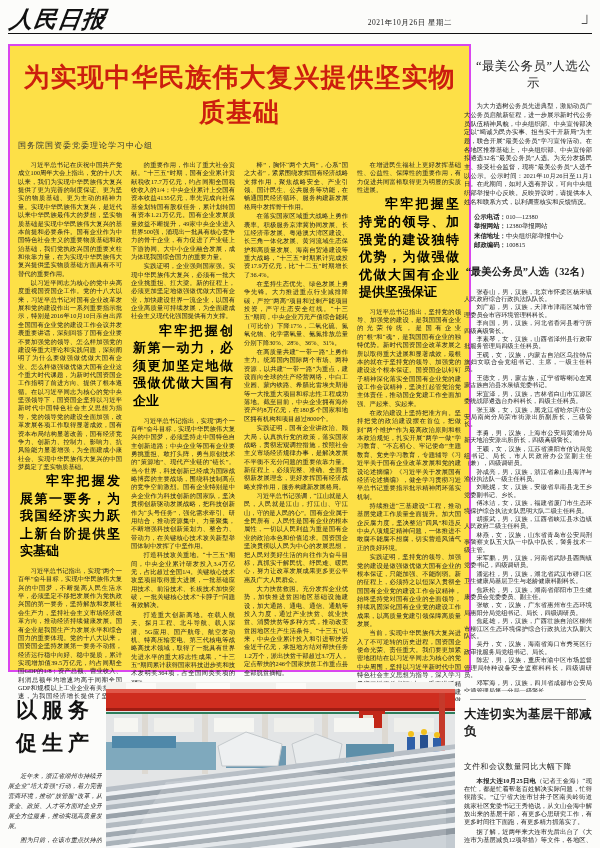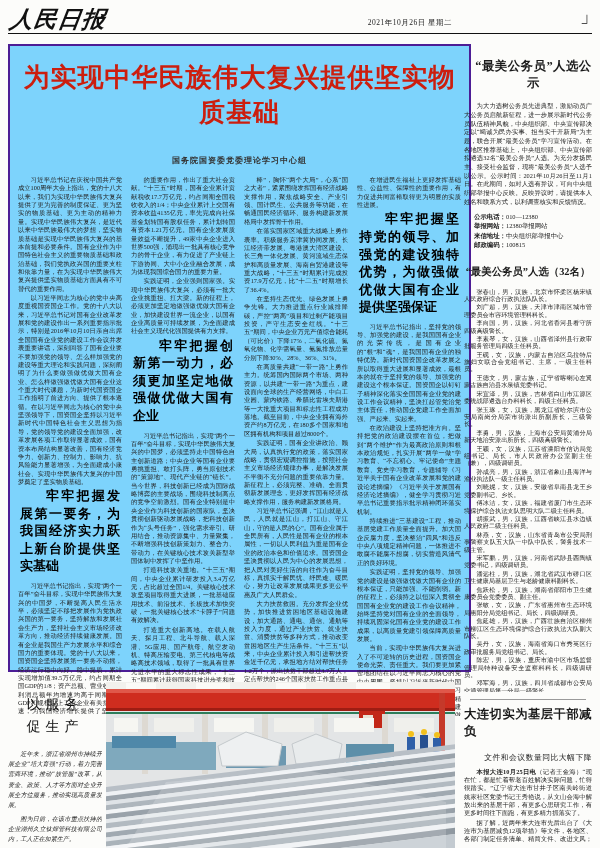--- a/index.html
+++ b/index.html
@@ -8,48 +8,48 @@
         font-family:"Liberation Serif","DejaVu Serif",serif;color:#1a1a1a;}
   
   .masthead{position:absolute;left:10px;top:4px;font-size:23px;font-weight:700;font-style:italic;
             transform:skewX(-8deg);letter-spacing:1px;color:#111;}
   .hdr-date{position:absolute;right:148px;top:18px;font-size:7.5px;color:#222;letter-spacing:.5px;}
   .hdr-page{position:absolute;right:18px;top:6px;font-size:21px;color:#111;letter-spacing:3px;}
   .hdr-bracket{position:absolute;right:2px;top:4px;font-size:18px;color:#111;}
   .hdr-rule{position:absolute;left:8px;top:33px;width:584px;border-top:1.6px solid #111;}
   
   .main-box{position:absolute;left:8px;top:44px;width:443px;height:620px;
-            border:2px solid #4c1d95;padding:2px 8px;box-sizing:content-box;background:#7dd3fc;}
+            border:2px solid #d946ef;padding:2px 8px;box-sizing:content-box;background:#fde047;}
   .headline{margin:12px 0 0;text-align:center;font-family:"Liberation Sans","DejaVu Sans",sans-serif;
             font-weight:700;font-size:26px;letter-spacing:1px;color:#cc1e0e;}
-  .byline{margin-top:25px;text-align:center;font-size:8px;font-weight:700;color:#333;letter-spacing:1px;}
+  .byline{margin-top:10px;text-align:left;font-size:8px;font-weight:400;color:#333;letter-spacing:1px;}
   .cols{display:flex;gap:9px;margin-top:10px;height:540px;overflow:hidden;}
   .article-col{flex:1 1 0;overflow:hidden;}
   .body-p{font-size:6.3px;line-height:1.33;text-align:justify;text-indent:2em;margin:0 0 1px;color:#222;}
   .sub-head{font-family:"Liberation Sans","DejaVu Sans",sans-serif;font-size:13px;line-height:1.35;
             font-weight:700;margin:0 2px 7px;text-indent:2em;text-align:justify;color:#000;}
   
   .sidebar{position:absolute;left:464px;top:44px;width:128px;height:800px;overflow:hidden;}
-  .notice-title{margin-top:14px;text-align:center;font-weight:700;font-size:12.4px;letter-spacing:.5px;margin-left:11px;}
+  .notice-title{margin-top:14px;text-align:center;font-weight:400;font-size:12.4px;letter-spacing:.5px;margin-left:11px;}
   .small-p{font-size:6.3px;line-height:1.38;text-align:justify;text-indent:2em;margin:7px 0 0;color:#222;}
   .contacts{margin:5px 0 0 10px;}
   .contact-row{font-size:6.4px;line-height:1.5;}
   .contact-row .lbl{font-weight:700;}
   .list-title{margin-top:15px;text-align:center;font-weight:700;font-size:10.4px;}
   .names{margin-top:7px;height:404px;overflow:hidden;}
   .name-item{font-size:6.2px;line-height:1.18;text-align:justify;text-indent:2em;margin:0 0 1.2px;color:#222;}
   .side-rule{border:none;border-top:1px solid #9a9a9a;margin:7px 6px 6px;}
   .dalian-title{margin-top:6px;text-align:left;font-weight:700;font-size:12.3px;letter-spacing:.5px;}
-  .dalian-sub{margin-top:12px;text-align:right;font-size:7.8px;color:#222;letter-spacing:.5px;}
+  .dalian-sub{margin-top:21px;text-align:left;font-size:7.8px;color:#222;letter-spacing:.5px;}
   .dalian-body{margin-top:5px;}
   .dalian-body .body-p{font-size:6.3px;}
   .lead-bold{font-weight:700;}
   
   .caption-block{position:absolute;left:8px;top:684px;width:94px;height:160px;overflow:hidden;}
-  .photo-title{margin-top:10px;text-align:center;font-weight:400;font-size:14px;line-height:1.55;
+  .photo-title{margin-top:10px;text-align:center;font-weight:700;font-size:21px;line-height:1.55;
                letter-spacing:5px;color:#111;}
   .caption-p{font-size:6.1px;font-style:italic;line-height:1.65;text-align:justify;text-indent:2em;
              margin:4px 0 0;color:#222;}
   .caption-p:first-of-type{margin-top:12px;}
   
   .photo{position:absolute;left:106px;top:682px;width:349px;height:166px;overflow:hidden;background:#dfe3e6;}
   .photo svg{display:block;}
 </style>
 </head>
 <body>

